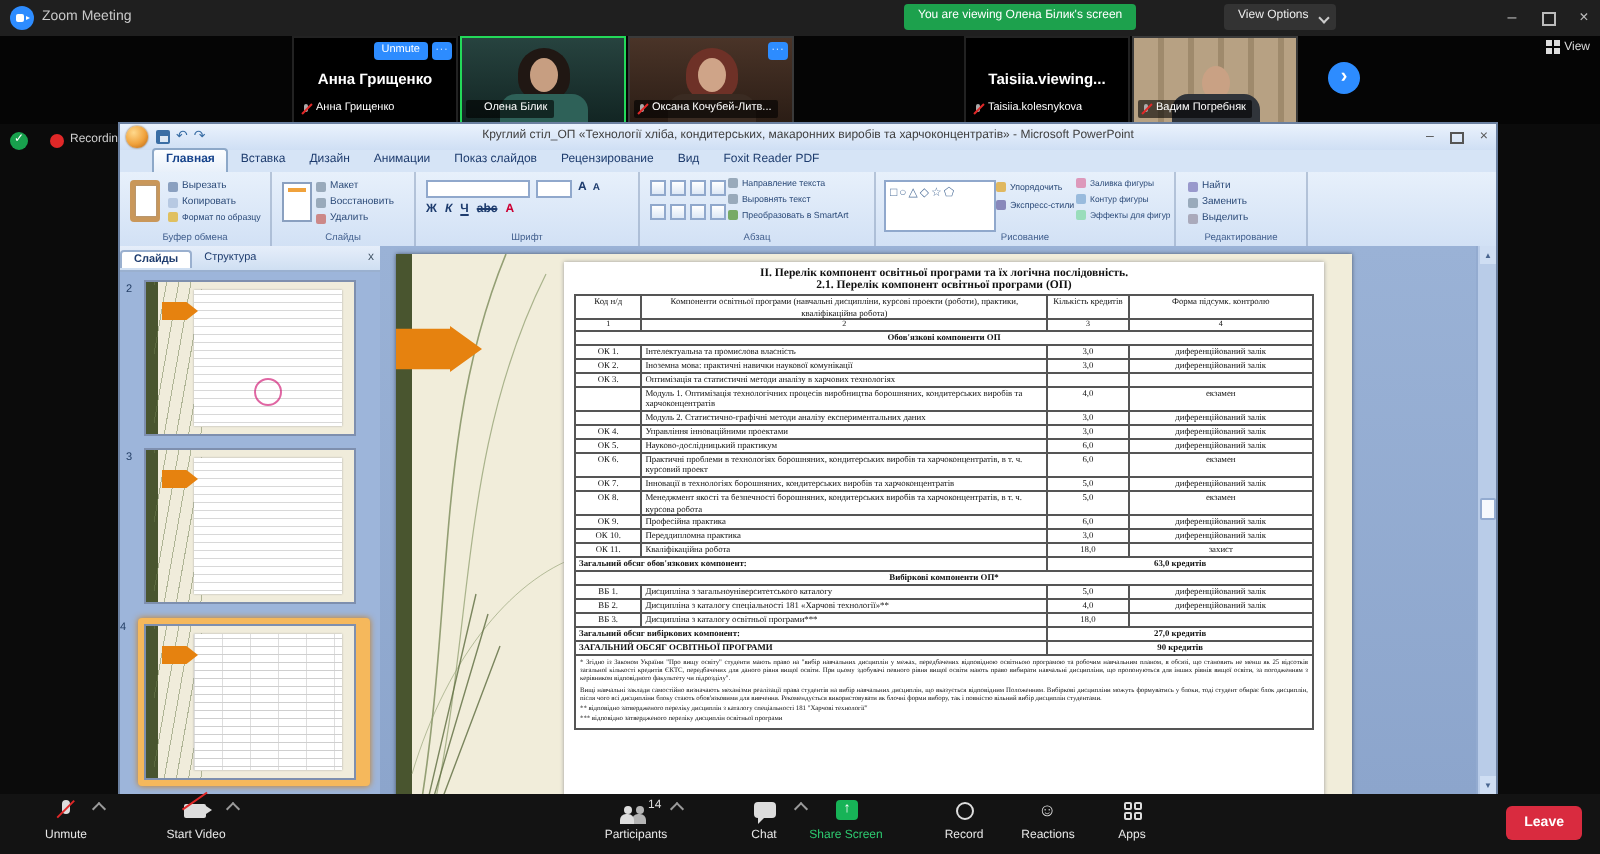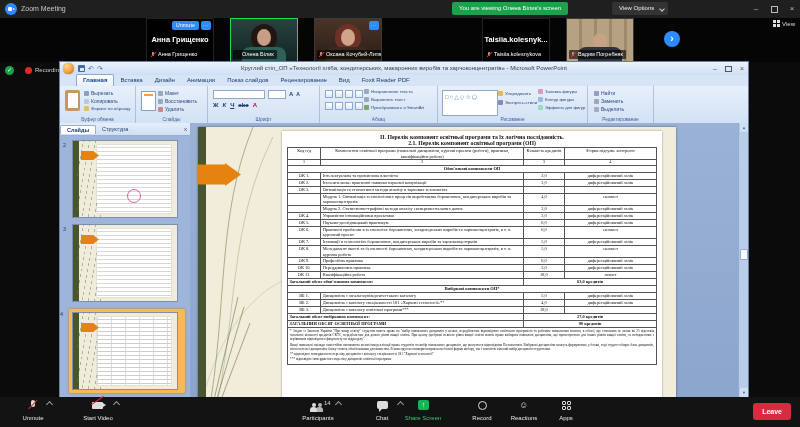--- a/index.html
+++ b/index.html
@@ -13,21 +13,21 @@
   .zlogo:before{content:"";position:absolute;left:7.5px;top:4.5px;border-left:2.5px solid #fff;border-top:1.5px solid transparent;border-bottom:1.5px solid transparent;}
   .ztext{position:absolute;left:21px;top:5px;font-size:7px;color:#c9c9c9;}
   .zbanner{position:absolute;left:452px;top:2px;height:13px;line-height:13px;padding:0 7px;background:#1da14d;color:#fff;font-size:6px;border-radius:2px;}
   .zviewopts{position:absolute;left:612px;top:2px;height:13px;line-height:13px;padding:0 14px 0 7px;background:#333;color:#eee;font-size:6px;border-radius:2px;}
   .caret-d{position:absolute;right:4px;top:4.5px;width:3px;height:3px;border-right:1px solid #ccc;border-bottom:1px solid #ccc;transform:rotate(45deg);}
   .winbtn{position:absolute;top:0;width:16px;height:18px;line-height:18px;text-align:center;color:#bbb;font-size:8px;}
   .maxbox{position:absolute;left:5px;top:6px;width:5px;height:5px;border:1px solid #bbb;}
 
   
   #strip{position:absolute;left:0;top:18px;width:800px;height:44px;background:#050505;}
-  .tile{position:absolute;top:0;width:68px;height:44px;background:#000;border:1px solid #222;box-sizing:border-box;overflow:hidden;}
+  .tile{position:absolute;top:0;width:83px;height:44px;background:#000;border:1px solid #222;box-sizing:border-box;overflow:hidden;}
   .tile.video{border:1px solid #3a3a3a;}
   .tile.active{border:1.5px solid #23d959;}
   .bigname{position:absolute;left:0;right:0;top:16px;text-align:center;color:#fff;font-weight:bold;font-size:7.5px;white-space:nowrap;overflow:hidden;}
   .namelabel{position:absolute;left:2px;bottom:2px;height:9px;line-height:9px;background:rgba(0,0,0,.6);color:#fff;font-size:5.5px;padding:0 3px 0 9px;border-radius:1px;white-space:nowrap;max-width:74px;overflow:hidden;box-sizing:border-box;}
   .micoff{position:absolute;left:2px;top:2px;width:4px;height:5px;}
   .micoff:before{content:"";position:absolute;left:1px;top:0;width:2px;height:4px;background:#aaa;border-radius:1px;}
   .micoff:after{content:"";position:absolute;left:-1px;top:2px;width:7px;height:1px;background:#e02828;transform:rotate(-45deg);}
   .morebtn{position:absolute;top:2px;right:2px;width:10px;height:9px;background:#2d8cff;border-radius:2px;color:#fff;font-size:5px;line-height:9px;text-align:center;letter-spacing:.5px;}
   .unmutepill{position:absolute;top:2px;right:14px;height:9px;line-height:9px;background:#2d8cff;border-radius:2px;color:#fff;font-size:5.5px;padding:0 4px;}
   .person{position:absolute;left:0;right:0;bottom:0;top:0;}
@@ -184,21 +184,21 @@
     <div class="tile video" style="left:314px;background:linear-gradient(#4a3428,#2b1d15);">
       <div class="person">
         <i class="p-hair" style="background:#6e३127;background-color:#6e3127;"></i>
         <i class="p-face" style="background:#cfa488;"></i>
         <i class="p-body" style="background:#3a2b22;"></i>
       </div>
       <div class="morebtn">···</div>
       <div class="namelabel"><i class="micoff"></i><span>Оксана Кочубей-Литв...</span></div>
     </div>
     <div class="tile" style="left:482px;">
-      <div class="bigname">Taisiia.kolesnyk...</div>
+      <div class="bigname">Taisiia.viewing...</div>
       <div class="namelabel"><i class="micoff"></i><span>Taisiia.kolesnykova</span></div>
     </div>
     <div class="tile video" style="left:566px;background:repeating-linear-gradient(90deg,#b7a183 0 12px,#9f8a6c 12px 15px);">
       <div class="person">
         <i class="p-face" style="background:#c9a184;top:14px;"></i>
         <i class="p-body" style="background:#30343a;"></i>
       </div>
       <div class="namelabel"><i class="micoff"></i><span>Вадим Погребняк</span></div>
     </div>
     <div class="nextbtn">›</div>

